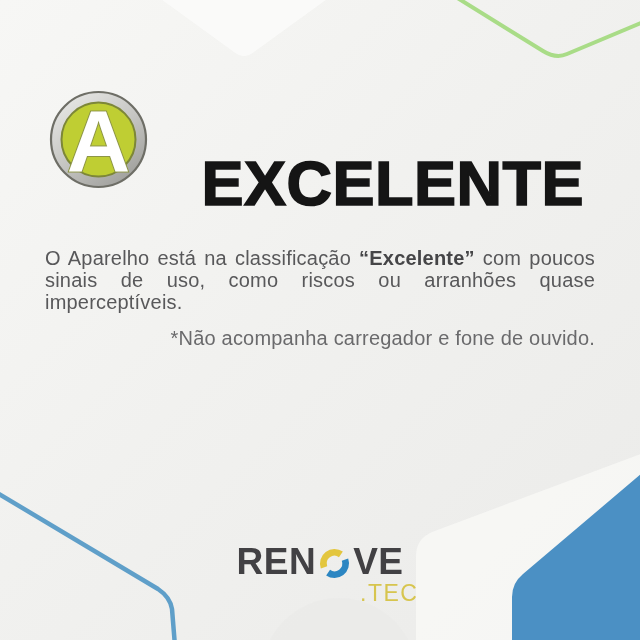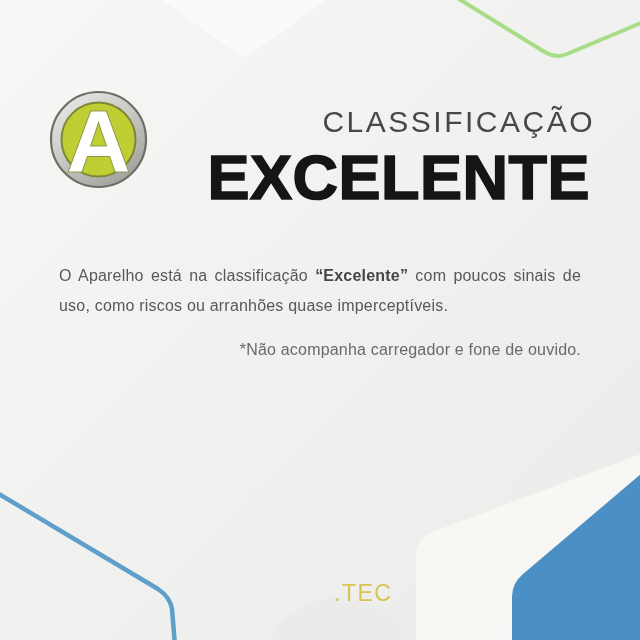--- a/index.html
+++ b/index.html
@@ -13,44 +13,44 @@
 
   .badge{position:absolute;left:49px;top:90px;width:99px;height:99px;}
   .badge svg{display:block;}
 
   .kicker{
     position:absolute;top:105px;right:45px;
     font-size:30px;letter-spacing:2.5px;font-weight:400;color:#474747;
     white-space:nowrap;
   }
   .title{
-    position:absolute;top:138px;right:42px;margin:8px;
+    position:absolute;top:138px;right:42px;margin:14px;
     font-size:63px;line-height:63px;font-weight:700;letter-spacing:0.5px;
     color:#151515;-webkit-text-stroke:1.6px #151515;white-space:nowrap;
   }
 
   .bodytext{position:absolute;left:45px;top:247px;width:550px;}
   .bodytext p{
-    margin:14px;font-size:16px;line-height:30px;color:#58585a;
+    margin:0;font-size:20px;line-height:22px;color:#58585a;
     text-align:justify;letter-spacing:0.2px;
   }
   .bodytext p+p{margin-top:26px;}
   .bodytext strong{color:#454547;font-weight:700;}
   .bodytext .bold{font-weight:700;color:#4b4b4d;}
   .bodytext .note{margin-top:14px;font-weight:400;color:#6a6a6c;text-align:right;}
 
   .logo{
     position:absolute;left:0;right:0;top:543px;
     display:flex;justify-content:center;align-items:center;
     font-size:37px;font-weight:700;letter-spacing:0.5px;color:#424144;
     line-height:37px;
   }
   .logo .logo-icon{display:block;margin:0 2px;transform:translateY(2px);}
   .logo-tld{
-    position:absolute;left:334px;top:580px;
+    position:absolute;left:360px;top:580px;
     font-size:23px;letter-spacing:1.5px;font-weight:400;color:#d7c54e;
     white-space:nowrap;
   }
 </style>
 </head>
 <body>
 
 <div class="canvas">
 
   <svg class="bg" viewBox="0 0 640 640">
@@ -76,23 +76,30 @@
           <stop offset="0.5" stop-color="#c6c6c3"></stop>
           <stop offset="1" stop-color="#9b9b97"></stop>
         </linearGradient>
       </defs>
       <circle cx="49.5" cy="49.5" r="47.5" fill="url(#ringGrad)" stroke="#6e6e66" stroke-width="2.2"></circle>
       <circle cx="49.5" cy="49.5" r="37" stroke-width="2" stroke="#7d8738" fill="#bfce33"></circle>
       <text x="49.5" y="81" text-anchor="middle" font-family="Liberation Sans, sans-serif" font-size="88" font-weight="bold" fill="#ffffff" stroke="#8d9547" stroke-width="2" paint-order="stroke">A</text>
     </svg>
   </div>
 
-  <div class="kicker">CLASSIFICAÇÃO</div>
   <h1 class="title">EXCELENTE</h1>
 
   <div class="bodytext">
     <p><span>O Aparelho está na classificação </span><strong>“Excelente”</strong><span> com poucos sinais de uso, como riscos ou arranhões quase imperceptíveis.</span></p>
     <p class="note">*Não acompanha carregador e fone de ouvido.</p>
   </div>
 
+  <div class="logo">
+    <span>REN</span>
+    <svg class="logo-icon" width="33" height="33" viewBox="0 0 34 34">
+      <path d="M 23.6 7.6 A 11.5 11.5 0 0 0 6.2 20.9" fill="none" stroke-width="7" stroke-linecap="butt" stroke="#e3c63e"></path>
+      <path d="M 10.4 26.4 A 11.5 11.5 0 0 0 27.8 13.1" fill="none" stroke-width="7" stroke-linecap="butt" stroke="#2c86c2"></path>
+    </svg>
+    <span>VE</span>
+  </div>
   <div class="logo-tld">.TEC</div>
 
 </div>
 
 </body></html>

